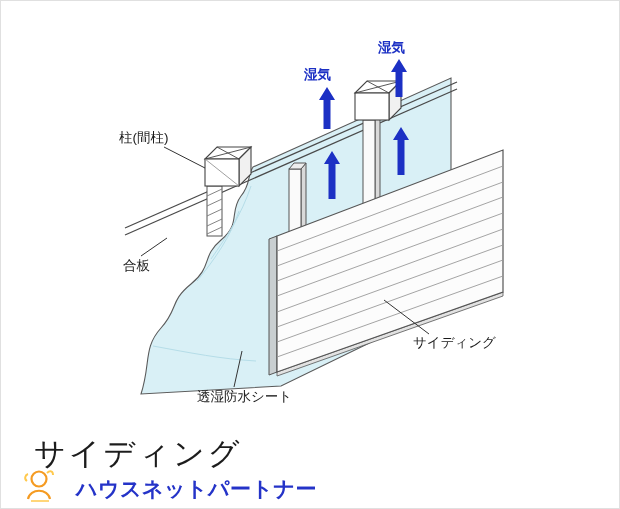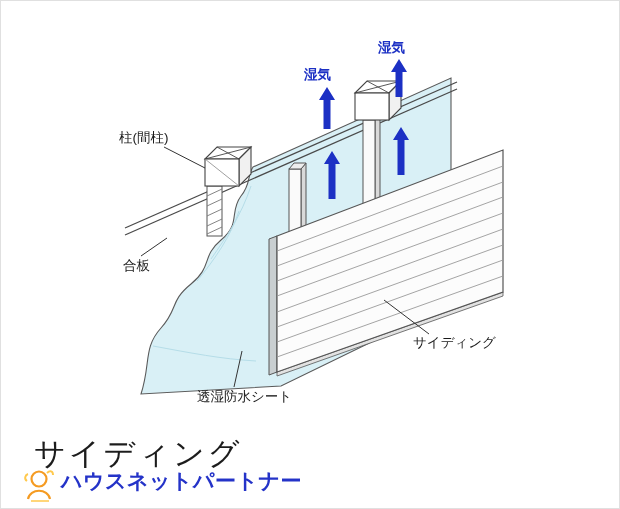--- a/index.html
+++ b/index.html
@@ -17,21 +17,21 @@
     font-family:"Liberation Sans","DejaVu Sans",sans-serif;
     font-size:13.5px;font-weight:600;fill:#1c30c4;
   }
   .title{
     position:absolute;left:33px;top:432px;
     font-family:"DejaVu Serif","Liberation Serif",serif;
     font-size:31px;color:#1c1c1c;letter-spacing:3px;white-space:nowrap;
   }
   .brand{
     position:absolute;left:22px;top:466px;
-    display:flex;align-items:flex-start;gap:4px;
+    display:flex;align-items:flex-end;gap:19px;
   }
   .brand-text{
     font-size:21px;font-weight:bold;color:#2433c8;
     letter-spacing:.5px;white-space:nowrap;
   }
 </style>
 </head>
 <body>
 
 <div class="page">

